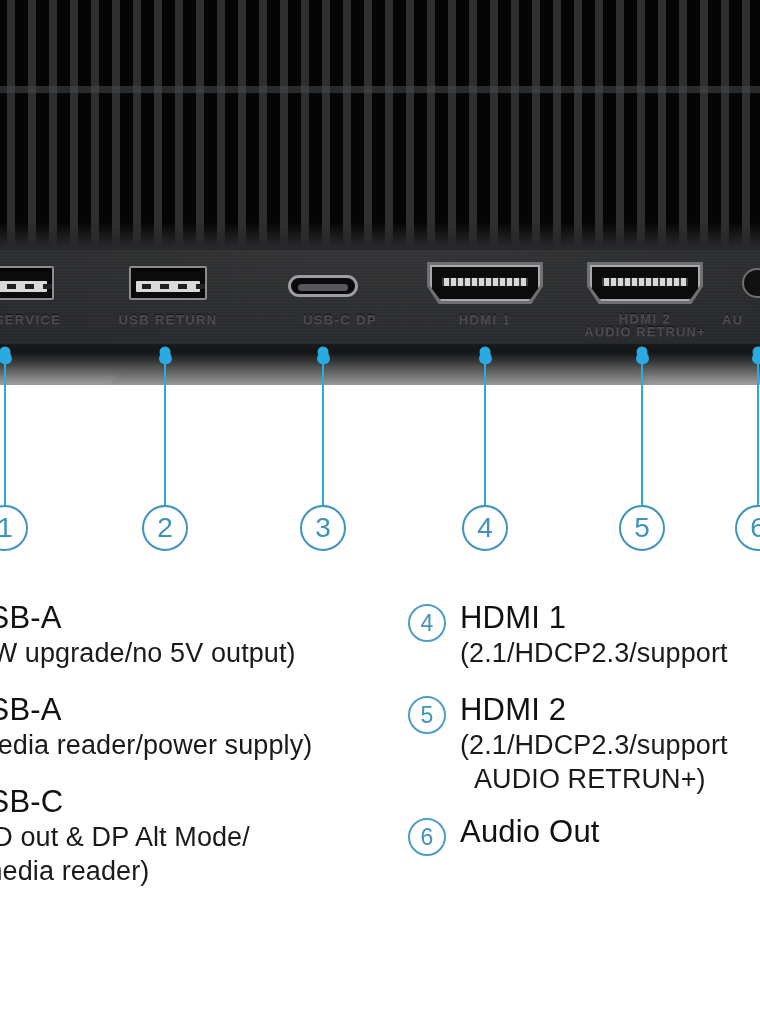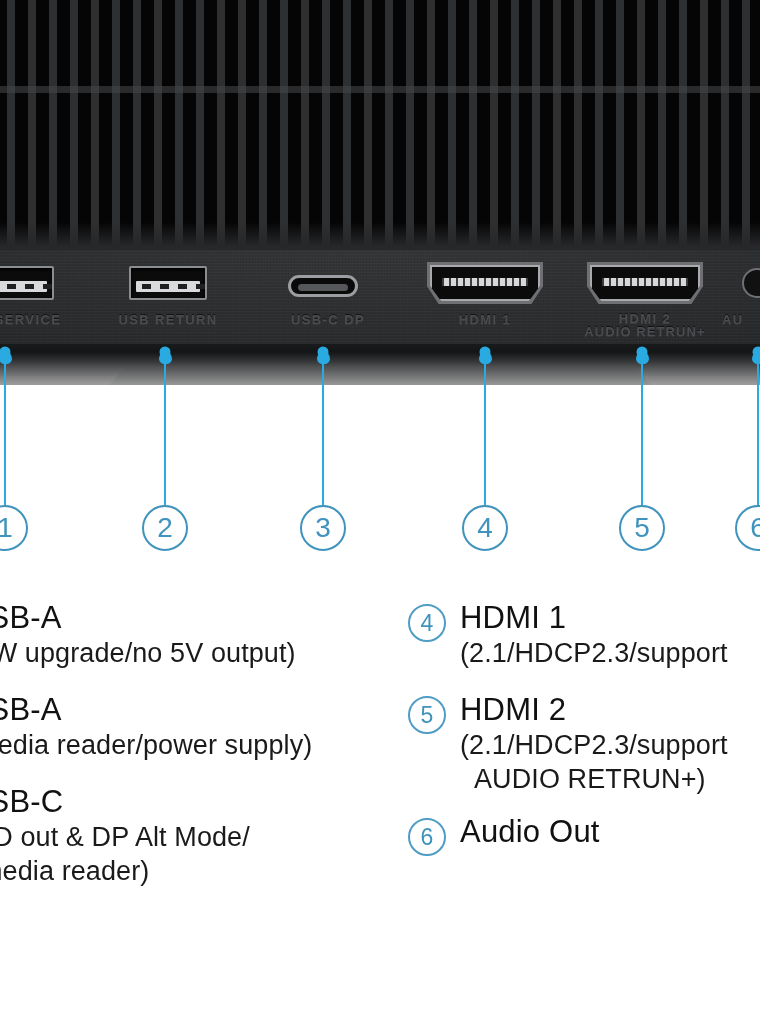--- a/index.html
+++ b/index.html
@@ -204,21 +204,21 @@
           <span style="left:24px"></span>
         <span style="left:42px"></span>
           <span style="left:60px"></span>
       </div>
     </div>
     <div class="port-label" style="left:93px; top:313px; width:150px;">USB RETURN</div>
 
     <div class="port usb-c" style="left:288px; top:275px;">
       <div class="inner"></div>
     </div>
-    <div class="port-label" style="left:260px; top:313px; width:136px;">USB-C DP</div>
+    <div class="port-label" style="left:272px; top:313px; width:136px;">USB-C DP</div>
 
     <div class="hdmi-wrap" style="left:430px; top:265px;">
       <div class="shade"></div>
       <div class="hdmi">
         <div class="pins"></div>
       </div>
     </div>
     <div class="port-label" style="left:425px; top:313px; width:120px;">HDMI 1</div>
 
     <div class="hdmi-wrap" style="left:590px; top:265px;">

